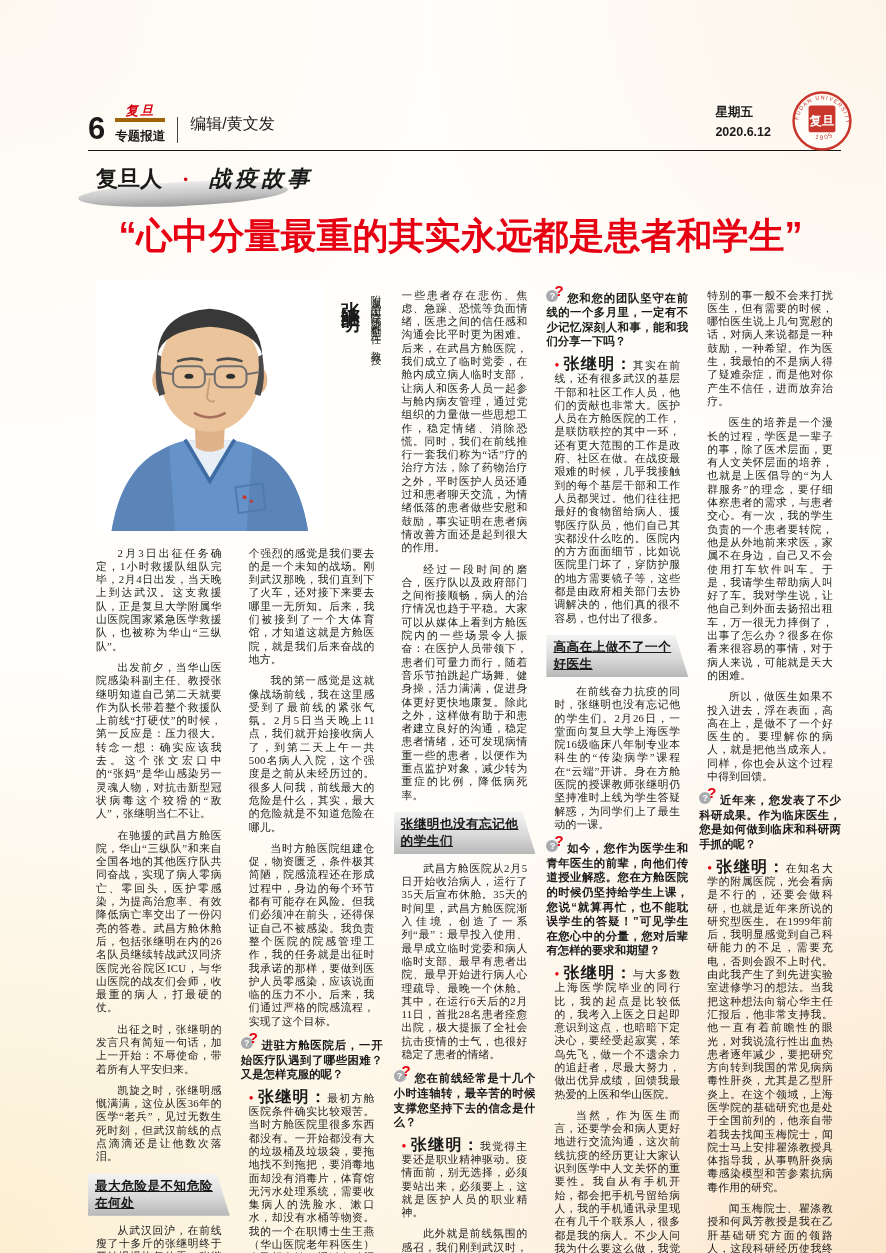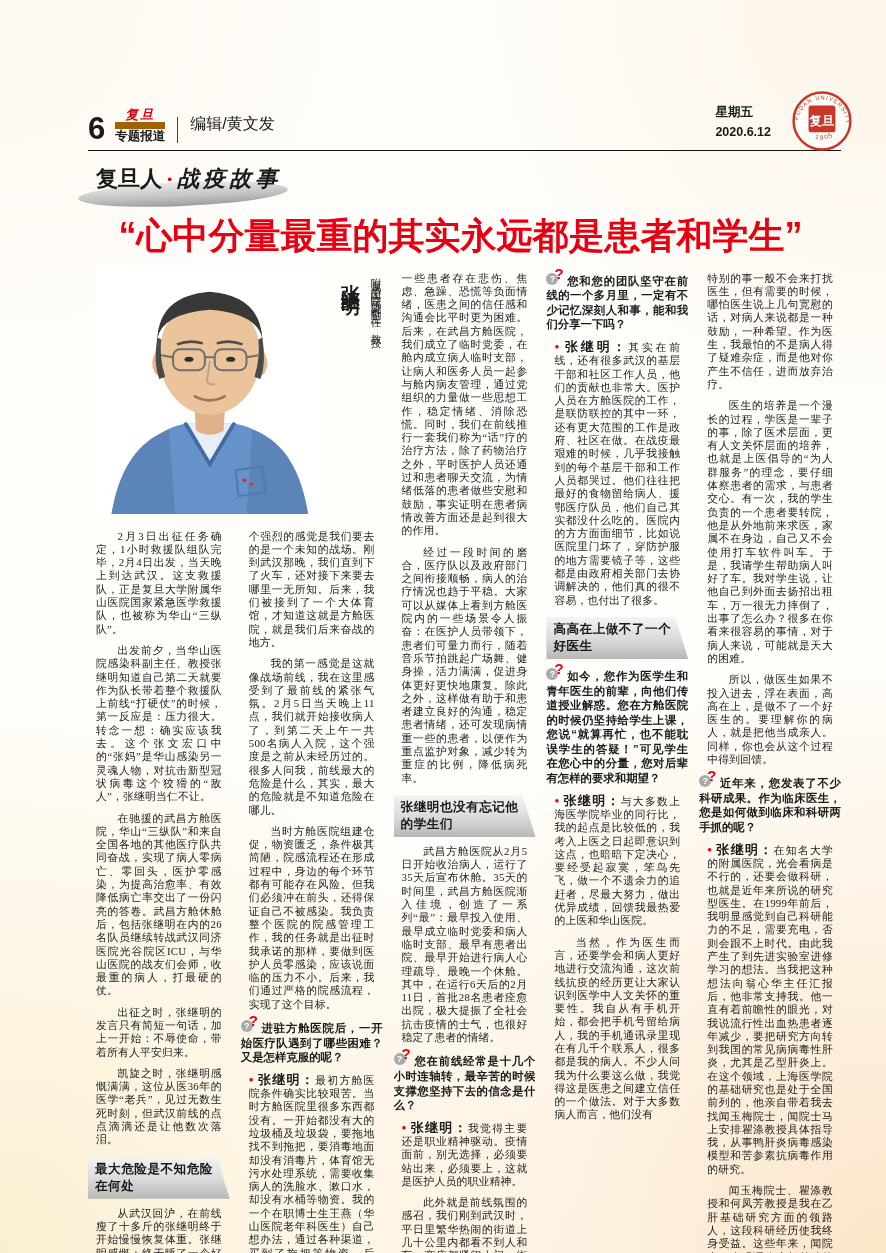--- a/index.html
+++ b/index.html
@@ -17,39 +17,39 @@
   .page{box-sizing:border-box;width:886px;height:1253px;overflow:hidden;
         padding:104px 45px 0 88px;position:relative;}
 
   
   .hdr{position:relative;display:flex;align-items:flex-end;justify-content:space-between;
        border-bottom:1.5px solid #151515;padding-bottom:7px;}
   .hdr-left{display:flex;align-items:flex-end;gap:10px;}
   .pageno{font-family:"Liberation Sans",sans-serif;font-weight:bold;font-size:31px;line-height:28px;}
   .masthead{display:flex;flex-direction:column;align-items:center;line-height:1.05;}
   .mast-top{color:#d7000f;font-family:"DejaVu Serif",serif;font-style:italic;font-weight:bold;font-size:13px;letter-spacing:2px;}
-  .mast-bottom{font-family:"Liberation Sans",sans-serif;font-weight:bold;font-size:12.5px;border-top:7px solid #a16207;padding-top:1px;}
+  .mast-bottom{font-family:"Liberation Sans",sans-serif;font-weight:bold;font-size:12.5px;border-top:4px solid #a16207;padding-top:8px;}
   .vrule{width:1px;height:26px;background:#444;margin:0 2px;}
   .editor{font-family:"Liberation Sans",sans-serif;font-size:16px;padding-bottom:8px;}
   .hdr-right{display:flex;gap:4px;padding-right:70px;padding-bottom:4px;
              font-family:"Liberation Sans",sans-serif;font-weight:bold;font-size:12.5px;flex-direction:column;}
   .seal{position:absolute;right:-12px;top:-14px;width:62px;height:62px;}
 
   
   .badge{position:relative;display:inline-block;margin:13px 0 0 6px;height:40px;}
   .badge-swoosh{position:absolute;left:-16px;bottom:-2px;width:210px;height:24px;
       background:linear-gradient(180deg,#e9e9e9 0%,#c2c2c2 60%,#9d9d9d 100%);
       border-radius:50%;transform:rotate(-2.5deg);}
-  .badge-text{position:relative;display:inline-flex;align-items:baseline;gap:4px;padding-left:2px;}
+  .badge-text{position:relative;display:inline-flex;align-items:baseline;gap:20px;padding-left:2px;}
   .b1{font-family:"Liberation Sans",sans-serif;font-weight:bold;font-size:22px;}
   .bdot{color:#d7000f;font-weight:bold;font-size:22px;}
   .b2{font-family:Liberation Sans, sans-serif;font-style:italic;font-weight:bold;font-size:22px;letter-spacing:4px;}
 
   
-  .headline{margin:12px 0 8px -8px;text-align:center;color:#e60012;
+  .headline{margin:12px 0 25px -8px;text-align:center;color:#e60012;
       font-family:"Liberation Sans","DejaVu Sans",sans-serif;font-weight:bold;
       font-size:36px;line-height:1.1;letter-spacing:0px;white-space:nowrap;}
 
   
   .article{display:grid;grid-template-columns:repeat(5,1fr);grid-template-rows:250px auto;
            column-gap:11px;row-gap:8px;}
   .photo{grid-column:1/3;grid-row:1;margin:0;display:flex;gap:6px;}
   .photo svg{flex:1;height:250px;}
   .cap{display:flex;flex-direction:row;padding-top:4px;}
   .cap-name{writing-mode:vertical-rl;font-family:"Liberation Sans",sans-serif;font-weight:bold;
@@ -57,31 +57,31 @@
   .cap-title{writing-mode:vertical-rl;font-size:10.5px;letter-spacing:3.5px;margin-left:5px;padding-top:2px;}
   .c1{grid-column:1;grid-row:2;} .c2{grid-column:2;grid-row:2;}
   .c3{grid-column:3;grid-row:1/3;} .c4{grid-column:4;grid-row:1/3;} .c5{grid-column:5;grid-row:1/3;}
 
   
   .col{overflow:hidden;}
   .para{margin:8px;text-indent:2em;text-align:justify;font-size:10.8px;line-height:13.3px;letter-spacing:.2px;}
   .para.cont{text-indent:0;}
   .para.answer{text-indent:0;}
   .answer .bullet{color:#e60012;font-size:8px;margin-right:3px;vertical-align:1.5px;}
-  .answer b{font-family:"Liberation Sans",sans-serif;font-size:13px;}
+  .answer b{font-family:"Liberation Sans",sans-serif;font-size:16px;}
   .question{margin:8px 0 2px;text-indent:0;text-align:justify;
       font-family:"Liberation Sans",sans-serif;font-weight:bold;font-size:11.4px;line-height:14.6px;}
   .qicon{position:relative;display:inline-block;width:20px;height:13px;}
   .qg{position:absolute;left:0;top:1px;width:12px;height:12px;border-radius:50%;background:#a8aaad;
       color:#fff;font-size:9px;line-height:12px;text-align:center;font-weight:bold;}
   .qr{position:absolute;left:8px;top:-5px;color:#e60012;font-size:15px;font-weight:bold;}
   .subhead{margin:10px 0 7px;padding:4px 16px 4px 7px;
       background:linear-gradient(180deg,#f4f4f4 0%,#d9d9d9 55%,#b7b7b7 100%);
       clip-path:polygon(0 0,calc(100% - 13px) 0,100% 100%,0 100%);
-      font-family:"Liberation Sans",sans-serif;font-weight:bold;font-size:12.6px;letter-spacing:.5px;}
+      font-family:"Liberation Sans",sans-serif;font-weight:bold;font-size:12.6px;letter-spacing:.5px;text-decoration:underline;}
 </style>
 </head>
 <body>
 
 <div class="page">
 
   <header class="hdr">
     <div class="hdr-left">
       <span class="pageno">6</span>
       <div class="masthead">
@@ -195,20 +195,21 @@
         <p class="para">武昌方舱医院从2月5日开始收治病人，运行了35天后宣布休舱。35天的时间里，武昌方舱医院渐入佳境，创造了一系列“最”：最早投入使用、最早成立临时党委和病人临时支部、最早有患者出院、最早开始进行病人心理疏导、最晚一个休舱。其中，在运行6天后的2月11日，首批28名患者痊愈出院，极大提振了全社会抗击疫情的士气，也很好稳定了患者的情绪。</p>
         <p class="question"><span class="qicon"><span class="qg">?</span><span class="qr">?</span></span>您在前线经常是十几个小时连轴转，最辛苦的时候支撑您坚持下去的信念是什么？</p>
         <p class="para answer"><span class="bullet">●</span><b>张继明：</b>我觉得主要还是职业精神驱动。疫情面前，别无选择，必须要站出来，必须要上，这就是医护人员的职业精神。</p>
         <p class="para">此外就是前线氛围的感召，我们刚到武汉时，平日里繁华热闹的街道上几十公里内都看不到人和车，商店都紧闭大门，街上安静得让人感到压抑。这些都给人一种身处前线的感觉，会推动你必须要去做些什么改变这个状况。</p>
         <p class="para">当然，我们在前线也感受到很多来自后方的关怀，市卫健委、复旦大学、复旦大学上海医学院、华山医院等方面都提供了很好的支持和保障，为我们免除后顾之忧，也让我们感觉，在武汉前线，我们不是一个人在战斗。</p>
       </section>
     <section class="col c4">
         <p class="question"><span class="qicon"><span class="qg">?</span><span class="qr">?</span></span>您和您的团队坚守在前线的一个多月里，一定有不少记忆深刻人和事，能和我们分享一下吗？</p>
         <p class="para answer"><span class="bullet">●</span><b>张继明：</b>其实在前线，还有很多武汉的基层干部和社区工作人员，他们的贡献也非常大。医护人员在方舱医院的工作，是联防联控的其中一环，还有更大范围的工作是政府、社区在做。在战疫最艰难的时候，几乎我接触到的每个基层干部和工作人员都哭过。他们往往把最好的食物留给病人、援鄂医疗队员，他们自己其实都没什么吃的。医院内的方方面面细节，比如说医院里门坏了，穿防护服的地方需要镜子等，这些都是由政府相关部门去协调解决的，他们真的很不容易，也付出了很多。</p>
         <div class="subhead">高高在上做不了一个好医生</div>
+        <p class="para">在前线奋力抗疫的同时，张继明也没有忘记他的学生们。2月26日，一堂面向复旦大学上海医学院16级临床八年制专业本科生的“传染病学”课程在“云端”开讲。身在方舱医院的授课教师张继明仍坚持准时上线为学生答疑解惑，为同学们上了最生动的一课。</p>
         <p class="question"><span class="qicon"><span class="qg">?</span><span class="qr">?</span></span>如今，您作为医学生和青年医生的前辈，向他们传道授业解惑。您在方舱医院的时候仍坚持给学生上课，您说“就算再忙，也不能耽误学生的答疑！”可见学生在您心中的分量，您对后辈有怎样的要求和期望？</p>
         <p class="para answer"><span class="bullet">●</span><b>张继明：</b>与大多数上海医学院毕业的同行比，我的起点是比较低的，我考入上医之日起即意识到这点，也暗暗下定决心，要经受起寂寞，笨鸟先飞，做一个不遗余力的追赶者，尽最大努力，做出优异成绩，回馈我最热爱的上医和华山医院。</p>
         <p class="para">当然，作为医生而言，还要学会和病人更好地进行交流沟通，这次前线抗疫的经历更让大家认识到医学中人文关怀的重要性。我自从有手机开始，都会把手机号留给病人，我的手机通讯录里现在有几千个联系人，很多都是我的病人。不少人问我为什么要这么做，我觉得这是医患之间建立信任的一个做法。对于大多数病人而言，他们没有</p>
       </section>
     <section class="col c5">
         <p class="para cont">特别的事一般不会来打扰医生，但有需要的时候，哪怕医生说上几句宽慰的话，对病人来说都是一种鼓励，一种希望。作为医生，我最怕的不是病人得了疑难杂症，而是他对你产生不信任，进而放弃治疗。</p>
         <p class="para">医生的培养是一个漫长的过程，学医是一辈子的事，除了医术层面，更有人文关怀层面的培养，也就是上医倡导的“为人群服务”的理念，要仔细体察患者的需求，与患者交心。有一次，我的学生负责的一个患者要转院，他是从外地前来求医，家属不在身边，自己又不会使用打车软件叫车。于是，我请学生帮助病人叫好了车。我对学生说，让他自己到外面去扬招出租车，万一很无力摔倒了，出事了怎么办？很多在你看来很容易的事情，对于病人来说，可能就是天大的困难。</p>
         <p class="para">所以，做医生如果不投入进去，浮在表面，高高在上，是做不了一个好医生的。要理解你的病人，就是把他当成亲人。同样，你也会从这个过程中得到回馈。</p>
         <p class="question"><span class="qicon"><span class="qg">?</span><span class="qr">?</span></span>近年来，您发表了不少科研成果。作为临床医生，您是如何做到临床和科研两手抓的呢？</p>
         <p class="para answer"><span class="bullet">●</span><b>张继明：</b>在知名大学的附属医院，光会看病是不行的，还要会做科研，也就是近年来所说的研究型医生。在1999年前后，我明显感觉到自己科研能力的不足，需要充电，否则会跟不上时代。由此我产生了到先进实验室进修学习的想法。当我把这种想法向翁心华主任汇报后，他非常支持我。他一直有着前瞻性的眼光，对我说流行性出血热患者逐年减少，要把研究方向转到我国的常见病病毒性肝炎，尤其是乙型肝炎上。在这个领域，上海医学院的基础研究也是处于全国前列的，他亲自带着我去找闻玉梅院士，闻院士马上安排瞿涤教授具体指导我，从事鸭肝炎病毒感染模型和苦参素抗病毒作用的研究。</p>

